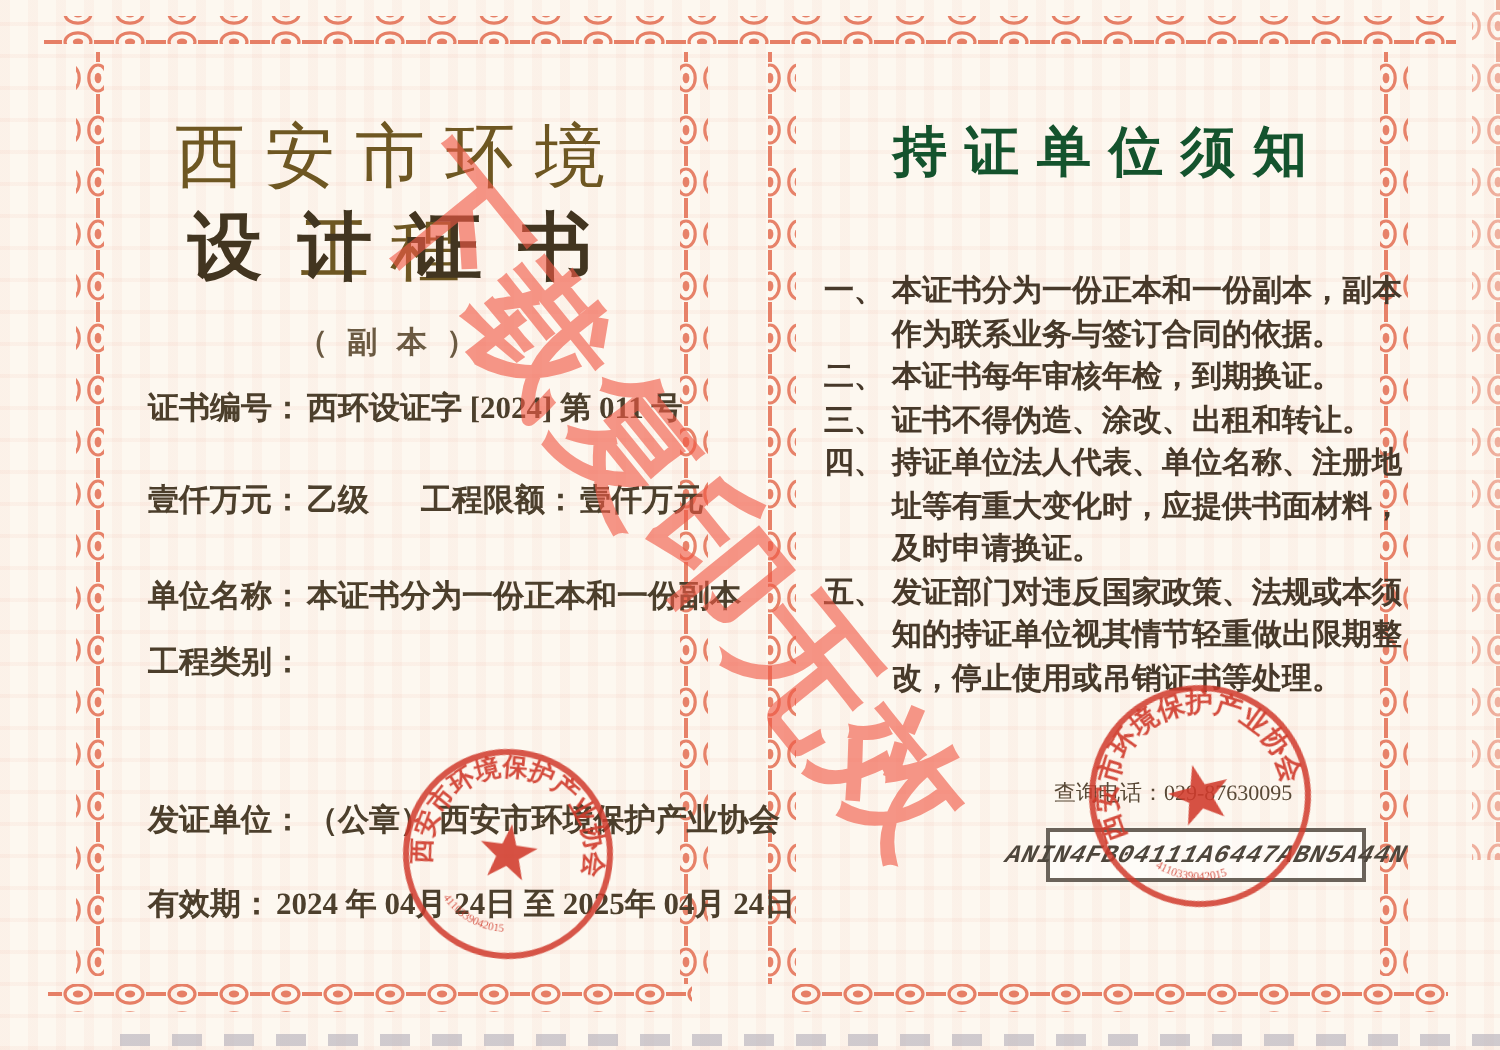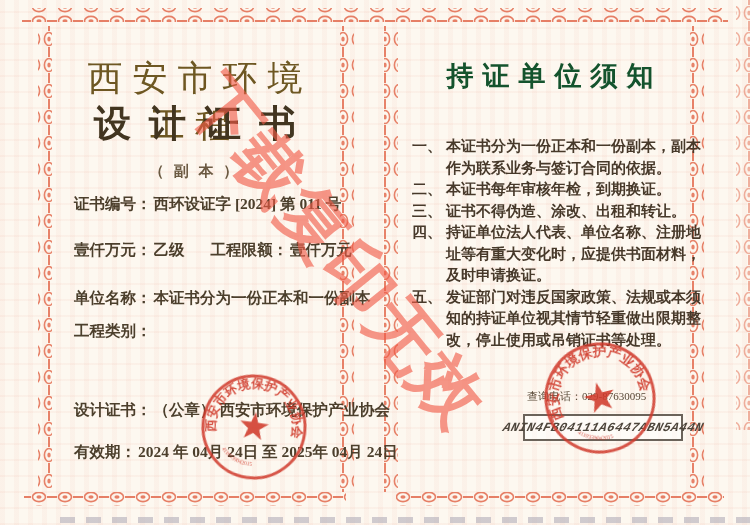--- a/index.html
+++ b/index.html
@@ -105,21 +105,21 @@
 
   <div class="abs fld f-company">
     <span class="lab">单位名称：</span><span>本证书分为一份正本和一份副本</span>
   </div>
 
   <div class="abs fld f-category">
     <span class="lab">工程类别：</span>
   </div>
 
   <div class="abs fld f-issuer">
-    <span class="lab">设计证书：</span><span>（公章） 西安市环境保护产业协会</span>
+    <span class="lab">发证单位：</span><span>（公章） 西安市环境保护产业协会</span>
   </div>
 
   <div class="abs fld f-valid">
     <span class="lab">有效期：</span><span>2024 年 04月 24日 至 2025年 04月 24日</span>
   </div>
 
   <div class="abs t3">持证单位须知</div>
 
   <div class="abs notices">
     <div class="notice-item">

